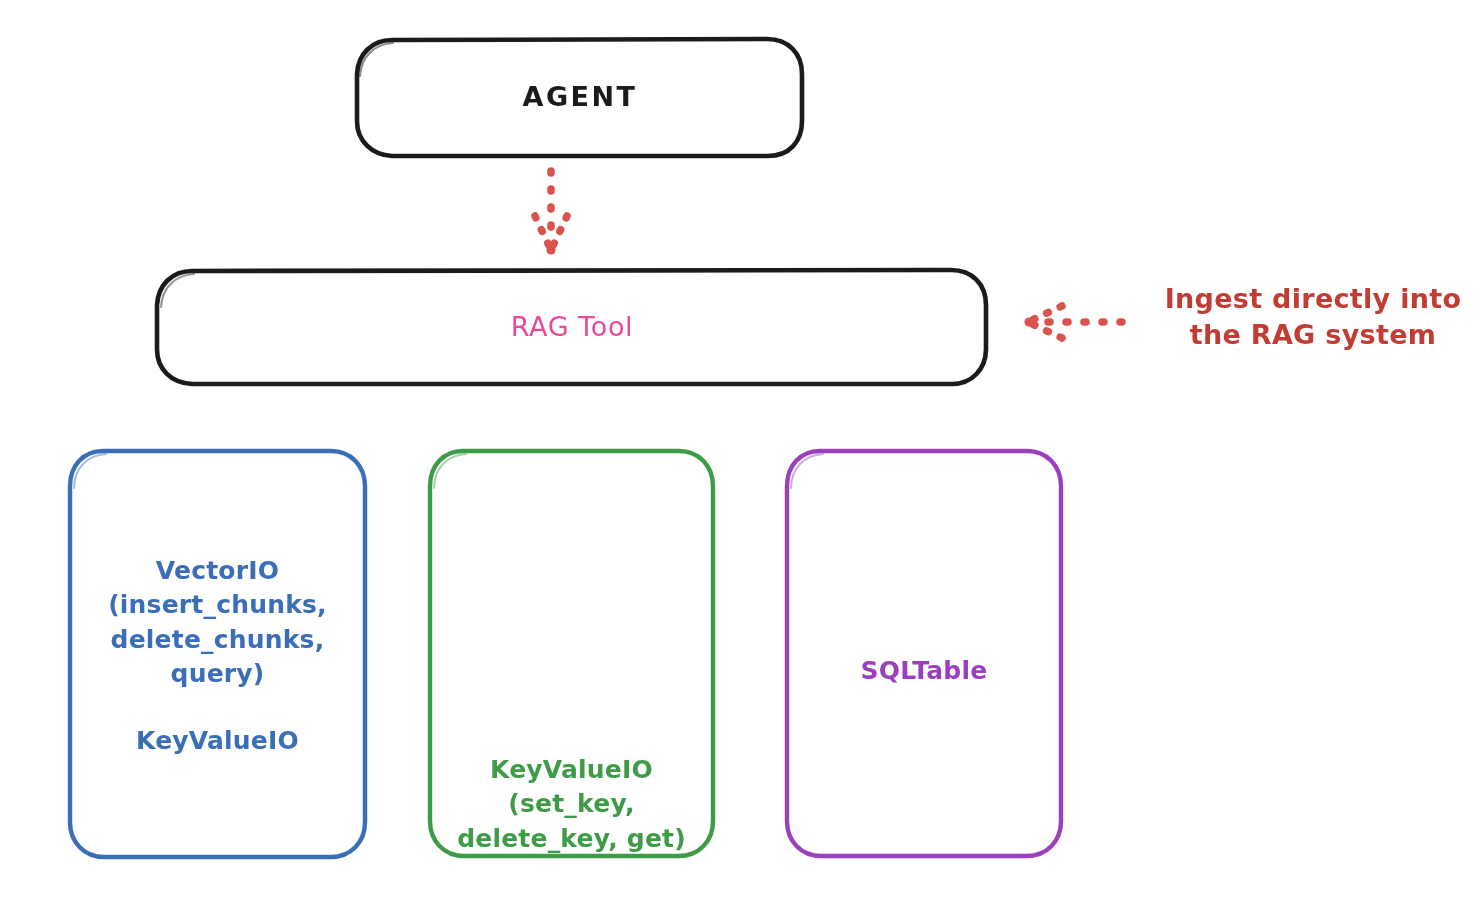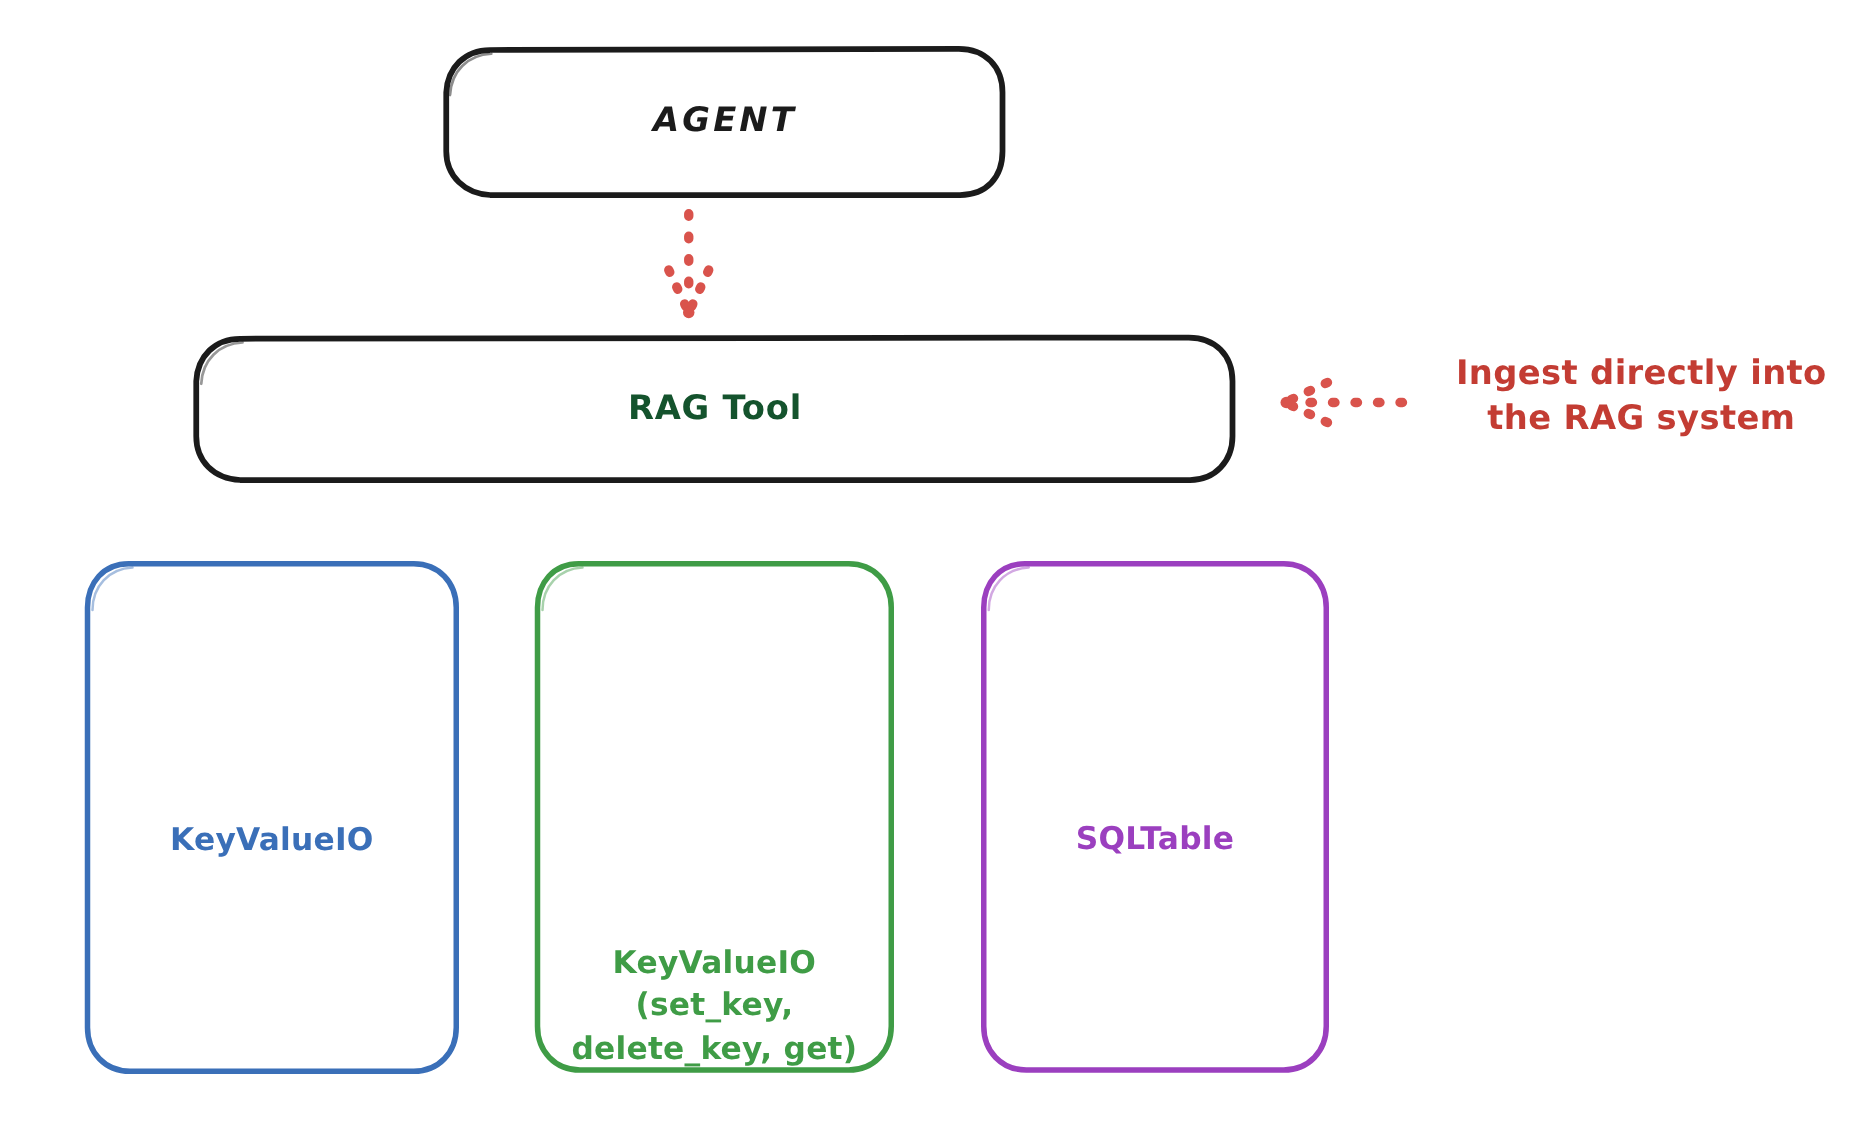--- a/index.html
+++ b/index.html
@@ -43,37 +43,36 @@
   
   #agent-node {
     left: 357px;
     top: 38px;
     width: 446px;
     height: 119px;
   }
   #agent-node .node-label {
     color: #1b1b1b;
     font-size: 27px;
-    font-style: italic;
     font-weight: 700;
     letter-spacing: 2.5px;
     font-family: "DejaVu Sans", sans-serif;
   }
 
   
   #rag-tool-node {
     left: 157px;
     top: 270px;
     width: 830px;
     height: 114px;
   }
   #rag-tool-node .node-label {
-    color: #14532d;
+    color: #ec4899;
     font-size: 27px;
-    font-weight: 700;
+    font-weight: 400;
     letter-spacing: 0.6px;
   }
 
   
   #vector-io-node {
     left: 70px;
     top: 450px;
     width: 295px;
     height: 408px;
   }
@@ -215,20 +214,24 @@
 
 <div class="node" id="agent-node">
   <div class="node-label">AGENT</div>
 </div>
 
 <div class="node" id="rag-tool-node">
   <div class="node-label">RAG Tool</div>
 </div>
 
 <div class="node" id="vector-io-node">
+  <div class="store-label">VectorIO
+(insert_chunks,
+delete_chunks,
+query)</div>
   <div class="store-index">KeyValueIO</div>
 </div>
 
 <div class="node" id="key-value-io-node">
   <div class="store-label">KeyValueIO
 (set_key,
 delete_key, get)</div>
 </div>
 
 <div class="node" id="relational-io-node">

